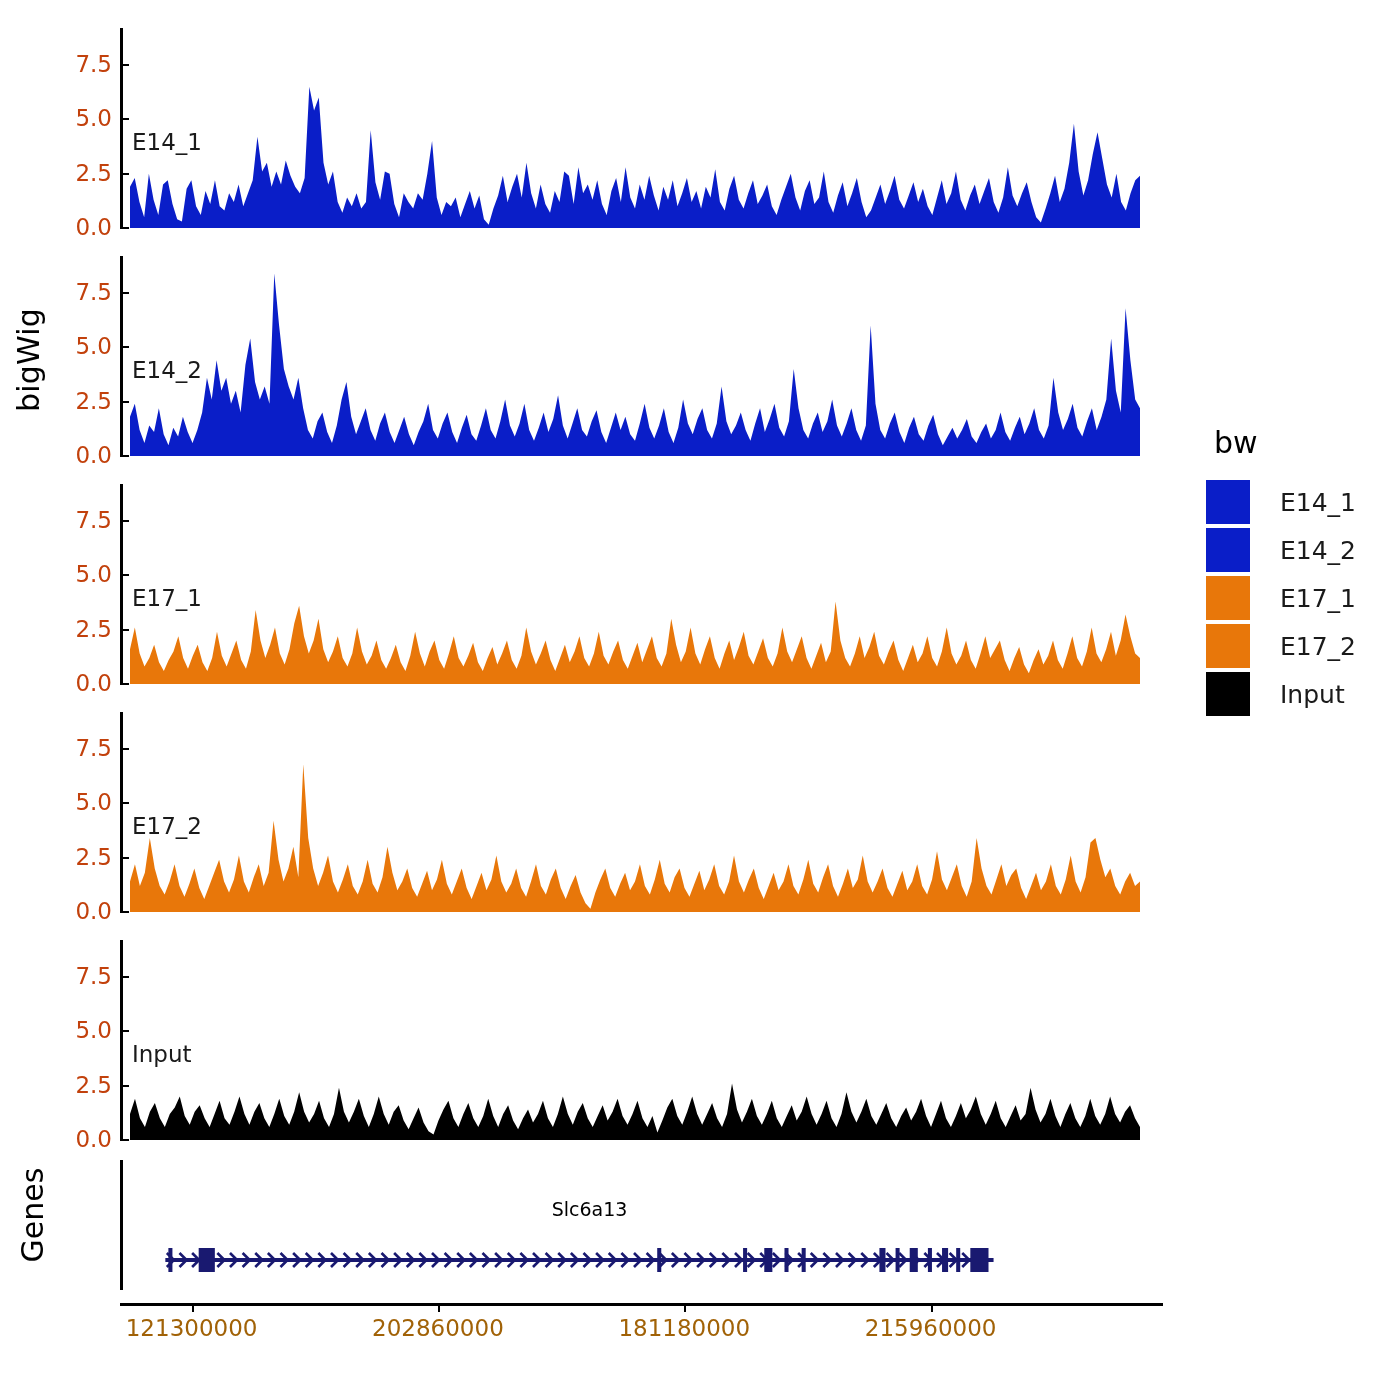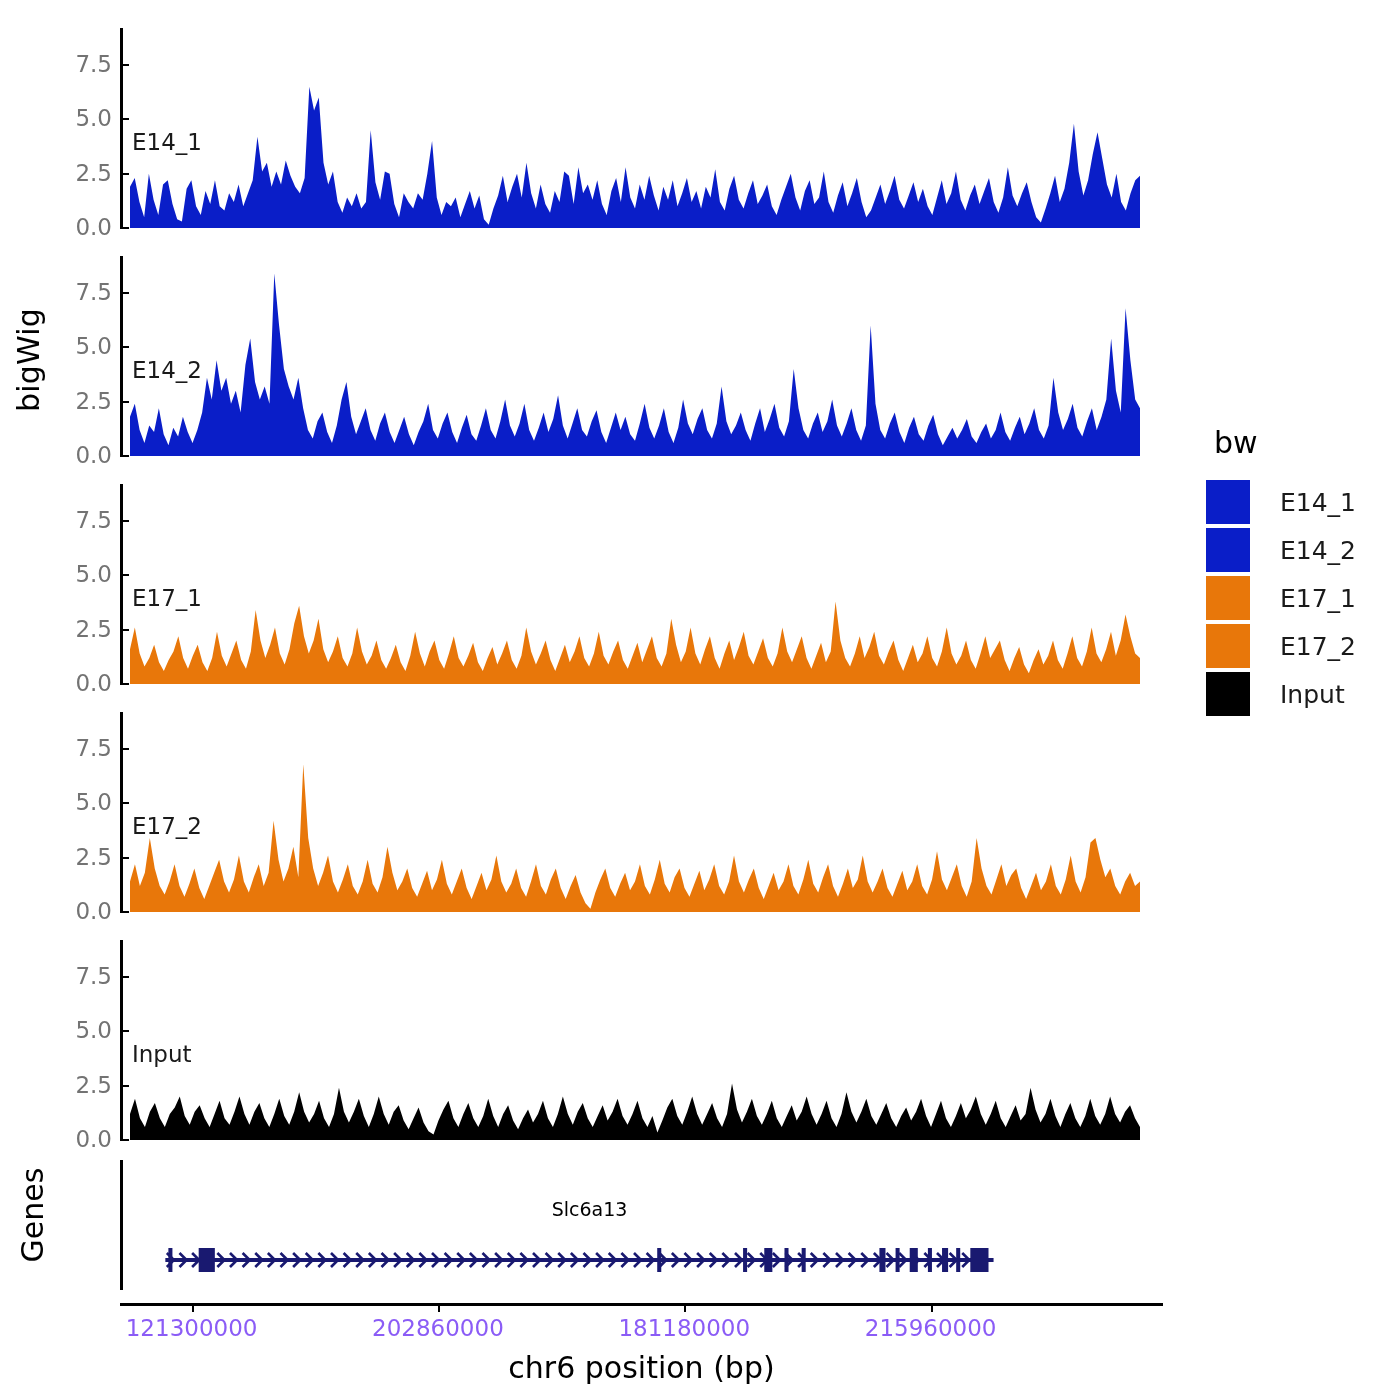--- a/index.html
+++ b/index.html
@@ -20,31 +20,31 @@
     transform:rotate(-90deg);transform-origin:left top;
     font-size:30px;color:#000;
     display:flex;align-items:center;justify-content:center;
   }
 
   
   .panel{position:absolute;left:0;right:0;}
   .axis-line{position:absolute;left:120px;width:3px;background:#000;}
   .tick{position:absolute;left:120px;width:9px;height:2px;background:#000;}
   .ticklabel{position:absolute;right:0;width:76px;text-align:right;
-             font-size:23px;color:#737373;line-height:1;}
+             font-size:23px;color:#c2410c;line-height:1;}
   .tracklabel{position:absolute;font-size:23px;color:#1a1a1a;left:132px;}
 
   .plotarea{position:absolute;left:130px;width:1010px;overflow:hidden;}
   .plotarea svg{display:block;width:1010px;height:100%;}
 
   
   #x-axis-line{position:absolute;left:120px;width:1043px;height:3px;
                top:1303px;background:#000;}
   .xtick{position:absolute;width:2px;height:9px;background:#000;top:1303px;}
-  .xticklabel{position:absolute;top:1315px;font-size:23px;color:#8b5cf6;
+  .xticklabel{position:absolute;top:1315px;font-size:23px;color:#a16207;
               transform:translateX(-50%);white-space:nowrap;}
   #x-axis-title{position:absolute;top:1350px;left:120px;width:1043px;
                 text-align:center;font-size:30px;color:#000;}
 
   
   #gene-name{position:absolute;font-size:19px;color:#000;
              transform:translateX(-50%);white-space:nowrap;}
 
   
   #legend{position:absolute;left:1206px;top:425px;}
@@ -242,21 +242,20 @@
   <div id="x-axis-ticks">
       <div class="xtick" style="left: 191.585px;"></div>
       <div class="xticklabel" style="left: 191.585px;">121300000</div>
       <div class="xtick" style="left: 437.927px;"></div>
       <div class="xticklabel" style="left: 437.927px;">202860000</div>
       <div class="xtick" style="left: 684.268px;"></div>
       <div class="xticklabel" style="left: 684.268px;">181180000</div>
       <div class="xtick" style="left: 930.61px;"></div>
       <div class="xticklabel" style="left: 930.61px;">215960000</div>
     </div>
-  <div id="x-axis-title">chr6 position (bp)</div>
 
   <div id="legend">
     <div id="legend-title">bw</div>
     <div id="legend-items">
         <div class="legend-row">
           <span class="legend-key" style="background: rgb(10, 30, 200);"></span>
           <span class="legend-label">E14_1</span>
         </div>
         <div class="legend-row">
           <span class="legend-key" style="background: rgb(10, 30, 200);"></span>

